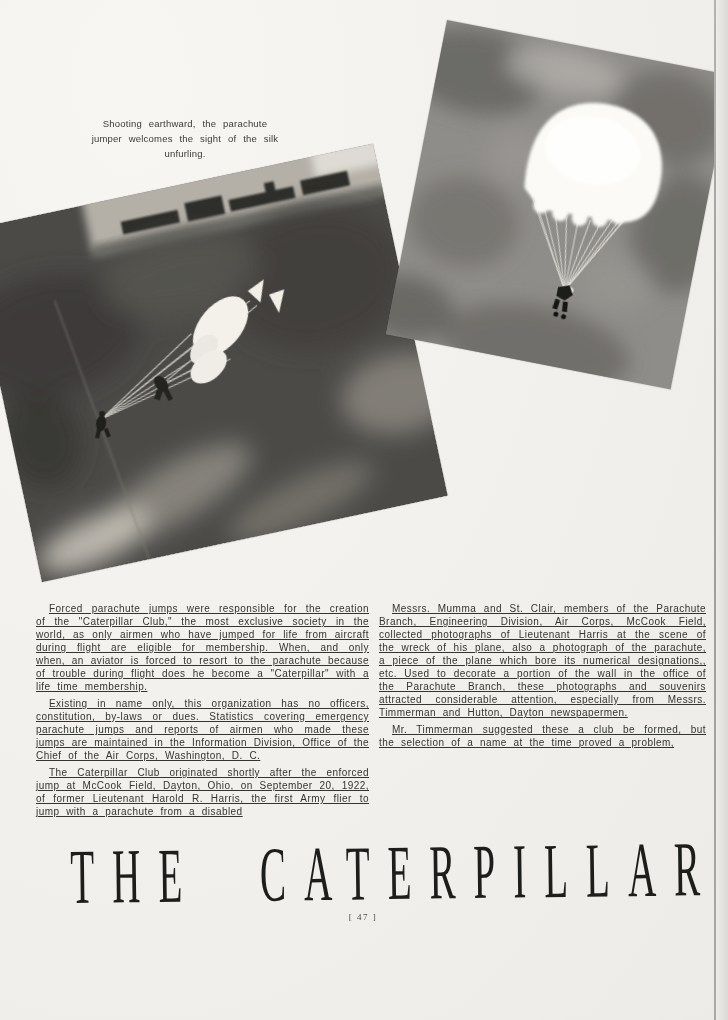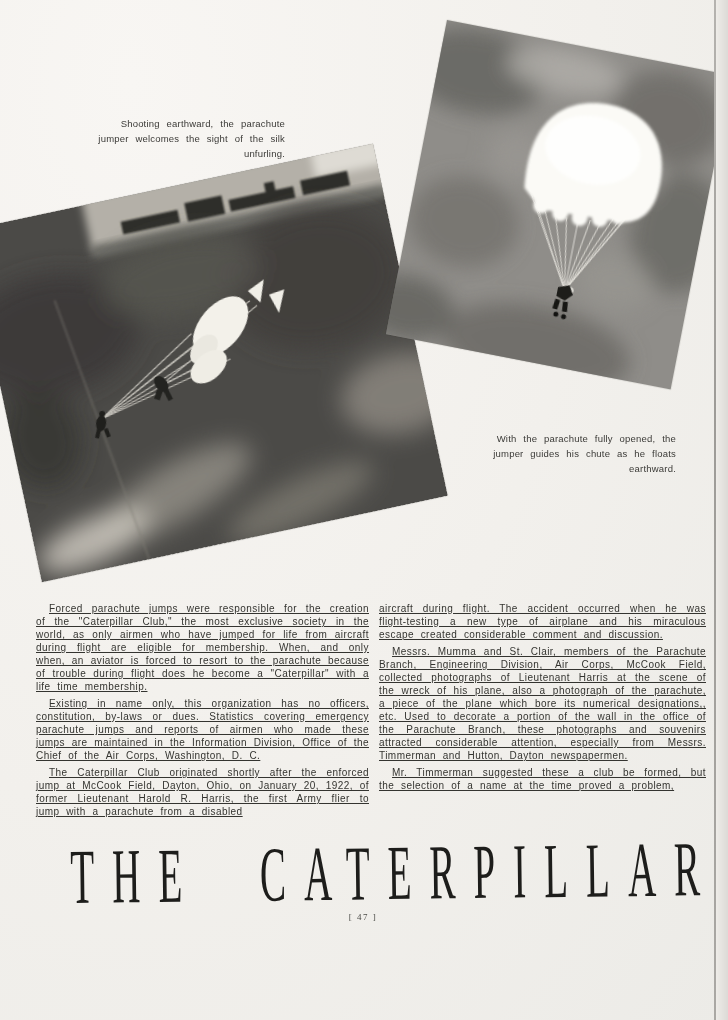--- a/index.html
+++ b/index.html
@@ -21,21 +21,21 @@
   .photo{
     position:absolute;overflow:hidden;transform-origin:0 0;z-index:2;
     box-shadow:0 0 1px rgba(30,30,28,.4);
   }
   .photo-left{left:-33px;top:230px;width:415px;height:360px;transform:rotate(-12deg);}
   .photo-right{left:447px;top:20px;width:290px;height:320px;transform:rotate(11deg);}
   .photo svg{display:block;}
   
   .caption{
     position:absolute;z-index:3;color:#3b3a37;font-size:9.5px;line-height:1.6;
-    text-align:right;word-spacing:4px;letter-spacing:.2px;
+    text-align:center;word-spacing:4px;letter-spacing:.2px;
   }
   .caption-left{left:85px;top:116px;width:200px;}
   .caption-right{left:484px;top:431px;width:192px;}
   
   .col{
     position:absolute;top:602px;z-index:3;color:#343430;font-size:10px;
     line-height:13px;text-align:justify;letter-spacing:.45px;word-spacing:3.5px;text-decoration:underline;
   }
   .col p{margin:0 0 4px 0;}
   .col p.indent{text-indent:13px;}
@@ -183,29 +183,27 @@
           <rect x="159" y="253" width="5" height="10" fill="#161613" transform="rotate(8 161 258)"></rect>
           <rect x="168" y="254" width="5" height="10" fill="#161613" transform="rotate(-6 170 259)"></rect>
           <circle cx="163" cy="268" r="2.5" fill="#121210"></circle>
           <circle cx="171" cy="269" r="2.5" fill="#121210"></circle>
         </g>
       </g>
     </svg>
   </div>
 
   <div class="caption caption-left">Shooting earthward, the parachute jumper welcomes the sight of the silk unfurling.</div>
-  <div class="caption caption-right">With the parachute fully opened, the jumper guides his chute as he floats earthward.</div>
 
   <div class="col col-left">
     <p class="indent">Forced parachute jumps were responsible for the creation of the "Caterpillar Club," the most exclusive society in the world, as only airmen who have jumped for life from aircraft during flight are eligible for membership. When, and only when, an aviator is forced to resort to the parachute because of trouble during flight does he become a "Caterpillar" with a life time membership.</p>
     <p class="indent">Existing in name only, this organization has no officers, constitution, by-laws or dues. Statistics covering emergency parachute jumps and reports of airmen who made these jumps are maintained in the Information Division, Office of the Chief of the Air Corps, Washington, D. C.</p>
-    <p class="indent">The Caterpillar Club originated shortly after the enforced jump at McCook Field, Dayton, Ohio, on January 20, 1922, of former Lieutenant Harold R. Harris, the first Army flier to jump with a parachute from a disabled</p>
+    <p class="indent">The Caterpillar Club originated shortly after the enforced jump at McCook Field, Dayton, Ohio, on September 20, 1922, of former Lieutenant Harold R. Harris, the first Army flier to jump with a parachute from a disabled</p>
   </div>
   <div class="col col-right">
-    <p>aircraft during flight. The accident occurred when he was flight-testing a new type of airplane and his miraculous escape created considerable comment and discussion.</p>
     <p class="indent">Messrs. Mumma and St. Clair, members of the Parachute Branch, Engineering Division, Air Corps, McCook Field, collected photographs of Lieutenant Harris at the scene of the wreck of his plane, also a photograph of the parachute, a piece of the plane which bore its numerical designations,, etc. Used to decorate a portion of the wall in the office of the Parachute Branch, these photographs and souvenirs attracted considerable attention, especially from Messrs. Timmerman and Hutton, Dayton newspapermen.</p>
     <p class="indent">Mr. Timmerman suggested these a club be formed, but the selection of a name at the time proved a problem,</p>
   </div>
 
   <div class="masthead">THE CATERPILLAR</div>
 
   <div class="page-num">[ 47 ]</div>
 
   <div class="edge-line"></div>
   <div class="edge-strip"></div>

